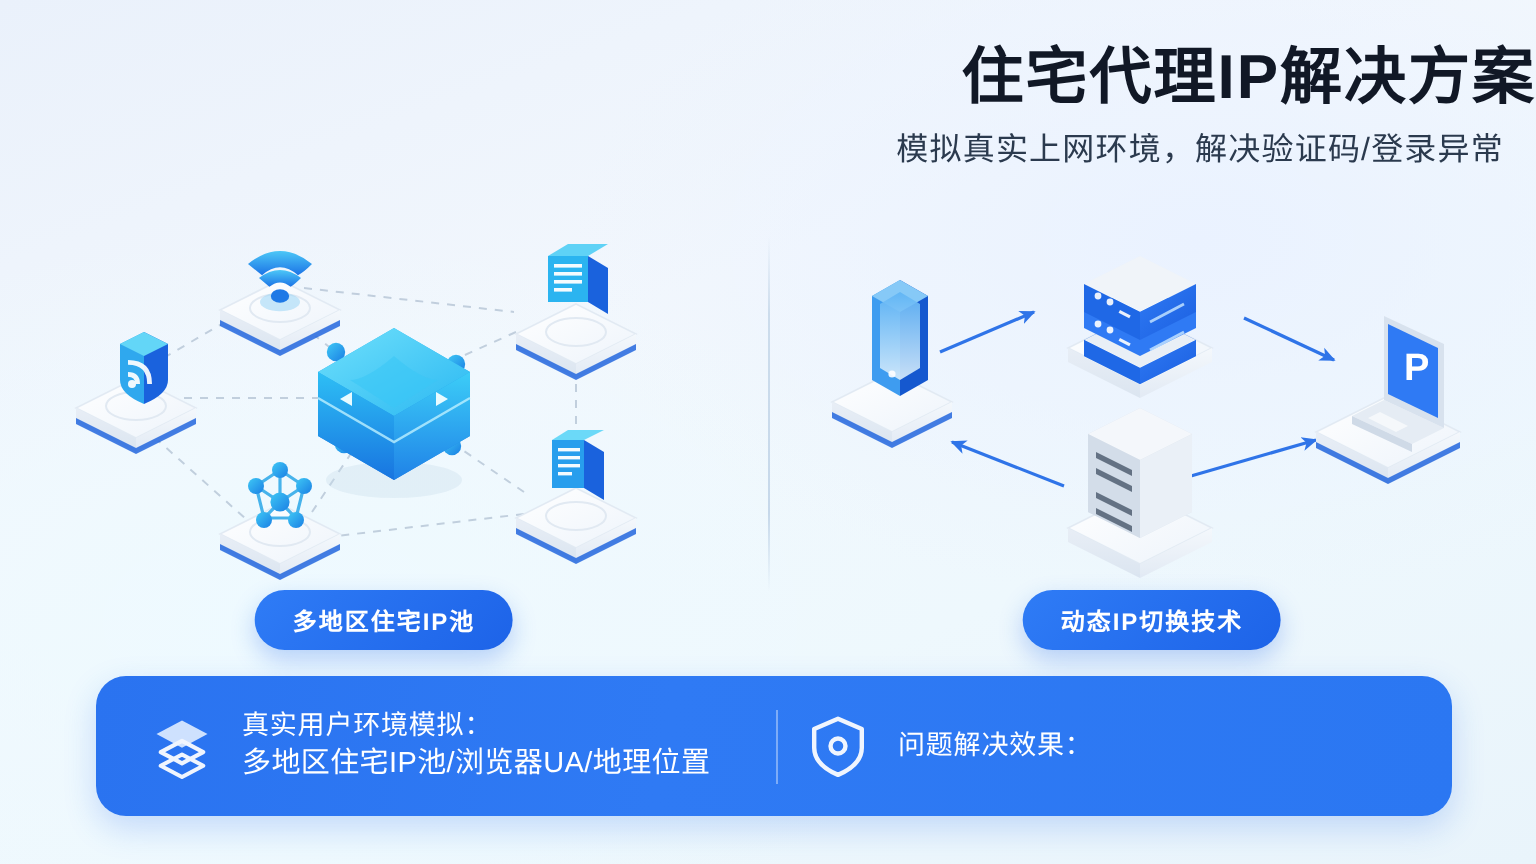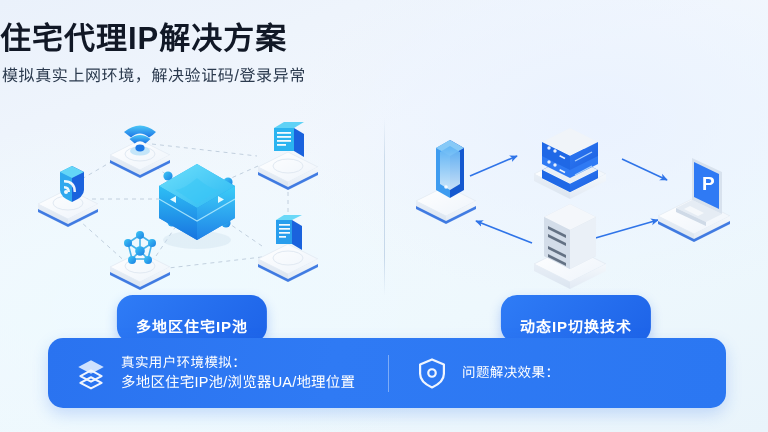--- a/index.html
+++ b/index.html
@@ -10,70 +10,70 @@
   }
   #poster{
     position:relative;width:768px;height:432px;overflow:hidden;
     background:
       radial-gradient(ellipse 560px 320px at 18% 72%, #eefaff 0%, rgba(238,250,255,0) 62%),
       radial-gradient(ellipse 520px 300px at 78% 28%, #eaf2ff 0%, rgba(234,242,255,0) 60%),
       linear-gradient(160deg,#eaf1fb 0%,#f2f7fd 38%,#eef8fd 68%,#e9f4fb 100%);
   }
 
   
-  .hdr{position:absolute;left:0;top:0;width:768px;text-align:left;}
+  .hdr{position:absolute;left:0;top:0;width:768px;text-align:right;}
   .title{
     margin:22px 0 0;font-size:31px;line-height:1.12;font-weight:700;
     color:#111826;letter-spacing:1px;
   }
   .subtitle{
-    margin:9px 2px 0;font-size:16px;line-height:1.2;font-weight:400;
+    margin:9px 16px 0;font-size:16px;line-height:1.2;font-weight:400;
     color:#2b3a4e;letter-spacing:.6px;
   }
 
   
   .stage{position:absolute;left:0;top:104px;width:768px;height:230px;}
   .divider{
     position:absolute;left:384px;top:14px;width:1px;height:178px;
     background:linear-gradient(180deg,rgba(196,214,233,0) 0%,#ccdcec 22%,#c6d8ea 78%,rgba(196,214,233,0) 100%);
   }
   .panel{position:absolute;top:0;height:230px;}
   .panel.left{left:0;width:384px;}
   .panel.right{left:384px;width:384px;}
 
   .scene{position:absolute;left:0;top:0;width:100%;height:186px;}
   .scene svg{position:absolute;left:0;top:0;}
 
   
   .pill{
     position:absolute;top:191px;
     transform:translateX(-50%);
-    padding:20px 19px 7px;border-radius:16px;
+    padding:6px 19px 7px;border-radius:16px;
     background:linear-gradient(135deg,#2f7cf6 0%,#1d63e8 100%);
-    color:#fff;font-size:15px;font-weight:700;letter-spacing:1px;
+    color:#fff;font-size:12px;font-weight:700;letter-spacing:1px;
     box-shadow:0 5px 12px rgba(31,99,232,.28);
     white-space:nowrap;
   }
   .pill.l{left:192px;}
   .pill.r{left:192px;text-align:right;}
 
   
   .banner{
     position:absolute;left:48px;top:338px;width:678px;height:70px;
     border-radius:15px;
     background:linear-gradient(100deg,#2a73f0 0%,#2f7af4 42%,#2b77f2 100%);
     box-shadow:0 6px 16px rgba(40,110,235,.22);
     display:flex;align-items:center;
   }
   .bcell{
     position:relative;display:flex;align-items:center;gap:13px;
     height:100%;box-sizing:border-box;
   }
   .bcell.c1{width:340px;padding-left:26px;}
-  .bcell.c2{width:338px;padding-left:27px;}
+  .bcell.c2{width:338px;padding-left:14px;}
   .bsep{
     position:absolute;left:0;top:17px;width:1px;height:37px;
     background:rgba(255,255,255,.38);
   }
   .bicon{flex:0 0 auto;width:34px;height:34px;opacity:.93;}
   .btext{color:#fff;}
   .bt1{font-size:13.5px;line-height:1.45;font-weight:400;letter-spacing:.4px;}
   .bt2{font-size:14.5px;line-height:1.45;font-weight:400;letter-spacing:.2px;}
 </style>
 </head>

